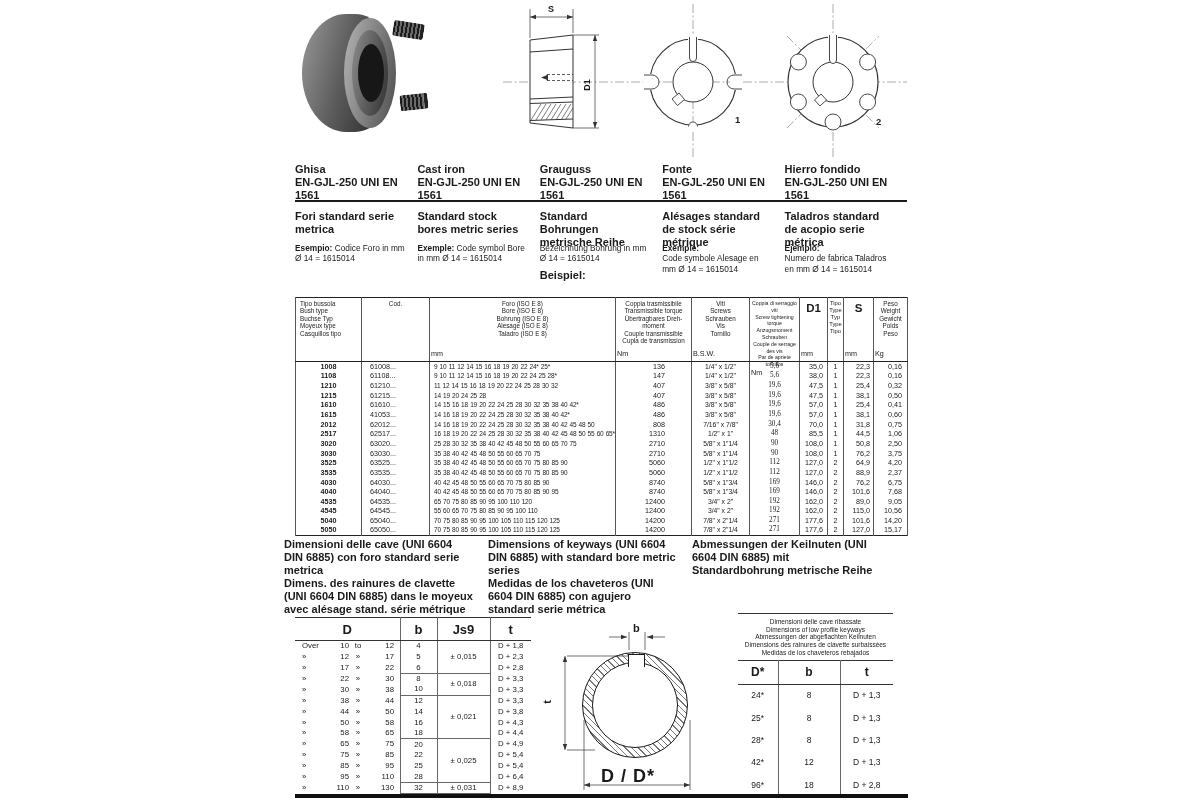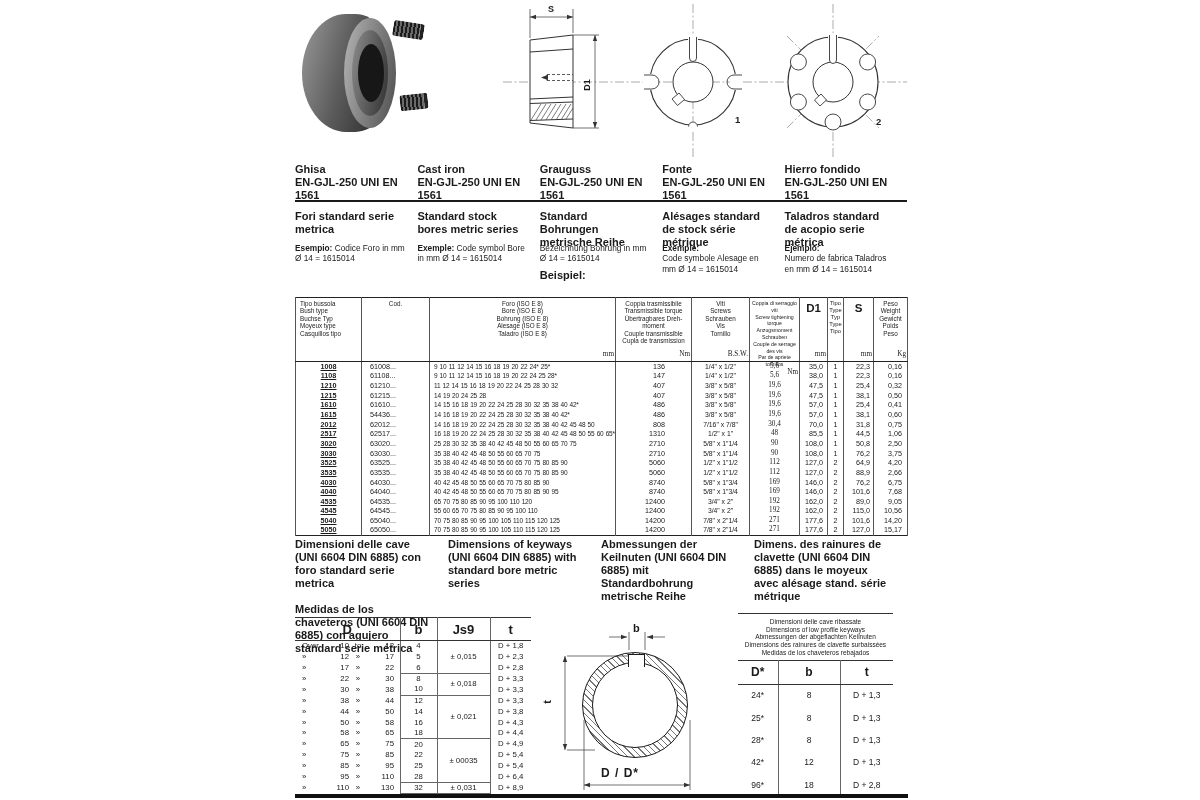--- a/index.html
+++ b/index.html
@@ -41,40 +41,40 @@
 
   
   #main-table{position:absolute;left:295px;top:297px;width:612px;border-collapse:collapse;
     table-layout:fixed;border:1.4px solid #222;}
   #main-table th,#main-table td{border-left:0.8px solid #555;border-right:0.8px solid #555;
     padding:0;vertical-align:middle;}
   #main-table thead th{border-bottom:1.4px solid #222;height:61px;font-weight:normal;vertical-align:top;}
   .hwrap{display:flex;flex-direction:column;justify-content:space-between;height:59px;padding:2px 1px;}
   .hlines{font-size:6.3px;line-height:7.4px;white-space:pre-line;text-align:center;}
   .hl-left{text-align:left;padding-left:3px;}
-  .hunit{font-size:7.2px;text-align:right;padding-bottom:1px;font-family:Liberation Serif, serif;}
+  .hunit{font-size:7.2px;text-align:left;padding-bottom:1px;}
   .hbig{font-size:11.5px;font-weight:bold;text-align:center;padding-top:2px;}
   .h-tt .hlines{font-size:5.2px;line-height:6.8px;}
   .h-tipo .hlines{font-size:5.8px;line-height:7px;}
   #main-table tbody tr{height:9.65px;}
   #main-table tbody td{font-size:7.2px;line-height:9px;white-space:nowrap;}
-  .c-bush{font-weight:bold;text-align:center;text-decoration:underline;}
+  .c-bush{font-weight:bold;text-align:center;}
   .c-code{text-align:left;padding-left:8px !important;}
   .c-bore{text-align:left;padding-left:4px !important;font-size:6.5px !important;
           letter-spacing:-0.2px;word-spacing:0.6px;}
   .c-tq{text-align:right;padding-right:26px !important;}
   .c-scr{text-align:center;font-size:6.8px !important;}
   .c-tt{text-align:center;font-family:Liberation Serif, serif;}
   .c-d1{text-align:right;padding-right:4px !important;}
   .c-tipo{text-align:center;}
   .c-s{text-align:right;padding-right:3px !important;}
   .c-peso{text-align:right;padding-right:5px !important;}
 
   
-  #ktitles{position:absolute;left:295px;top:538px;width:612px;display:grid;grid-template-columns:repeat(4,1fr);}
+  #ktitles{position:absolute;left:284px;top:538px;width:612px;display:grid;grid-template-columns:repeat(3,1fr);}
   .ktitle{font-size:11px;font-weight:bold;line-height:13px;padding-right:14px;}
 
   
   #left-table{position:absolute;left:295px;top:617px;width:236px;border-collapse:collapse;
     table-layout:fixed;border-top:1.1px solid #333;}
   #left-table th{font-size:13px;font-weight:bold;height:23px;border-bottom:1.1px solid #333;}
   #left-table th,#left-table td{border-left:0.8px solid #666;border-right:0.8px solid #666;padding:0;}
   #left-table th:first-child,#left-table td:first-child{border-left:none;}
   #left-table th:last-child,#left-table td:last-child{border-right:none;}
   #left-table tbody tr{height:10.95px;}
@@ -95,21 +95,21 @@
     border:1.6px solid #1a1a1a;
     background:repeating-linear-gradient(45deg,#777 0px,#777 1px,transparent 1px,transparent 4.5px);}
   .borecirc{position:absolute;left:49px;top:38px;width:86px;height:86px;border-radius:50%;
     background:#fff;border:1.6px solid #1a1a1a;}
   .kslot{position:absolute;left:85px;top:30px;width:17px;height:13px;background:#fff;
     border-left:1.6px solid #1a1a1a;border-right:1.6px solid #1a1a1a;border-top:1.6px solid #1a1a1a;}
   #diagram svg{position:absolute;left:0;top:0;}
   .dglabel{position:absolute;font-weight:bold;}
   #dg-b{left:90px;top:-2px;font-size:11px;}
   #dg-t{left:2px;top:72px;font-size:11px;transform:rotate(-90deg);}
-  #dg-d{left:58px;top:142px;font-size:12px;letter-spacing:1px;}
+  #dg-d{left:58px;top:142px;font-size:18px;letter-spacing:1px;}
 
   
   #right-block{position:absolute;left:738px;top:613px;width:155px;}
   #right-note{border-top:1.2px solid #333;padding:4px 0 3px;text-align:center;
     font-size:6.5px;line-height:7.7px;white-space:pre-line;}
   #right-table{width:100%;border-collapse:collapse;table-layout:fixed;}
   #right-table th{font-size:12px;font-weight:bold;height:24px;border-top:1.1px solid #333;border-bottom:1.1px solid #333;}
   #right-table th,#right-table td{border-left:0.8px solid #666;border-right:0.8px solid #666;padding:0;text-align:center;}
   #right-table th:first-child,#right-table td:first-child{border-left:none;}
   #right-table th:last-child,#right-table td:last-child{border-right:none;}
@@ -415,21 +415,21 @@
           <td class="c-tq" data-name="cell-torque">486</td>
           <td class="c-scr" data-name="cell-screws">3/8" x 5/8"</td>
           <td class="c-tt" data-name="cell-tightening-torque">19,6</td>
           <td class="c-d1" data-name="cell-d1">57,0</td>
           <td class="c-tipo" data-name="cell-type">1</td>
           <td class="c-s" data-name="cell-s">25,4</td>
           <td class="c-peso" data-name="cell-weight">0,41</td>
         </tr>
         <tr data-name="spec-row">
           <td class="c-bush" data-name="cell-bush-type">1615</td>
-          <td class="c-code" data-name="cell-code">54436...</td>
+          <td class="c-code" data-name="cell-code">41053...</td>
           <td class="c-bore" data-name="cell-bores">14 16 18 19 20 22 24 25 28 30 32 35 38 40 42*</td>
           <td class="c-tq" data-name="cell-torque">486</td>
           <td class="c-scr" data-name="cell-screws">3/8" x 5/8"</td>
           <td class="c-tt" data-name="cell-tightening-torque">19,6</td>
           <td class="c-d1" data-name="cell-d1">57,0</td>
           <td class="c-tipo" data-name="cell-type">1</td>
           <td class="c-s" data-name="cell-s">38,1</td>
           <td class="c-peso" data-name="cell-weight">0,60</td>
         </tr>
         <tr data-name="spec-row">
@@ -495,21 +495,21 @@
         <tr data-name="spec-row">
           <td class="c-bush" data-name="cell-bush-type">3535</td>
           <td class="c-code" data-name="cell-code">63535...</td>
           <td class="c-bore" data-name="cell-bores">35 38 40 42 45 48 50 55 60 65 70 75 80 85 90</td>
           <td class="c-tq" data-name="cell-torque">5060</td>
           <td class="c-scr" data-name="cell-screws">1/2" x 1"1/2</td>
           <td class="c-tt" data-name="cell-tightening-torque">112</td>
           <td class="c-d1" data-name="cell-d1">127,0</td>
           <td class="c-tipo" data-name="cell-type">2</td>
           <td class="c-s" data-name="cell-s">88,9</td>
-          <td class="c-peso" data-name="cell-weight">2,66</td>
+          <td class="c-peso" data-name="cell-weight">2,37</td>
         </tr>
         <tr data-name="spec-row">
           <td class="c-bush" data-name="cell-bush-type">4030</td>
           <td class="c-code" data-name="cell-code">64030...</td>
           <td class="c-bore" data-name="cell-bores">40 42 45 48 50 55 60 65 70 75 80 85 90</td>
           <td class="c-tq" data-name="cell-torque">8740</td>
           <td class="c-scr" data-name="cell-screws">5/8" x 1"3/4</td>
           <td class="c-tt" data-name="cell-tightening-torque">169</td>
           <td class="c-d1" data-name="cell-d1">146,0</td>
           <td class="c-tipo" data-name="cell-type">2</td>
@@ -717,21 +717,21 @@
         <tr data-name="keyway-row">
           <td class="c-d" data-name="cell-d-range">
             <div class="dwrap">
               <span class="dpre" data-name="range-prefix">»</span>
               <span class="dfrom" data-name="range-from">65</span>
               <span class="dsep" data-name="range-sep">»</span>
               <span class="dto" data-name="range-to">75</span>
             </div>
           </td>
           <td class="c-b" data-name="cell-b">20</td>
-          <td class="c-js gend" data-name="cell-js9" rowspan="4">± 00035</td>
+          <td class="c-js gend" data-name="cell-js9" rowspan="4">± 0,025</td>
           <td class="c-t" data-name="cell-t">D + 4,9</td>
         </tr>
         <tr data-name="keyway-row">
           <td class="c-d" data-name="cell-d-range">
             <div class="dwrap">
               <span class="dpre" data-name="range-prefix">»</span>
               <span class="dfrom" data-name="range-from">75</span>
               <span class="dsep" data-name="range-sep">»</span>
               <span class="dto" data-name="range-to">85</span>
             </div>

